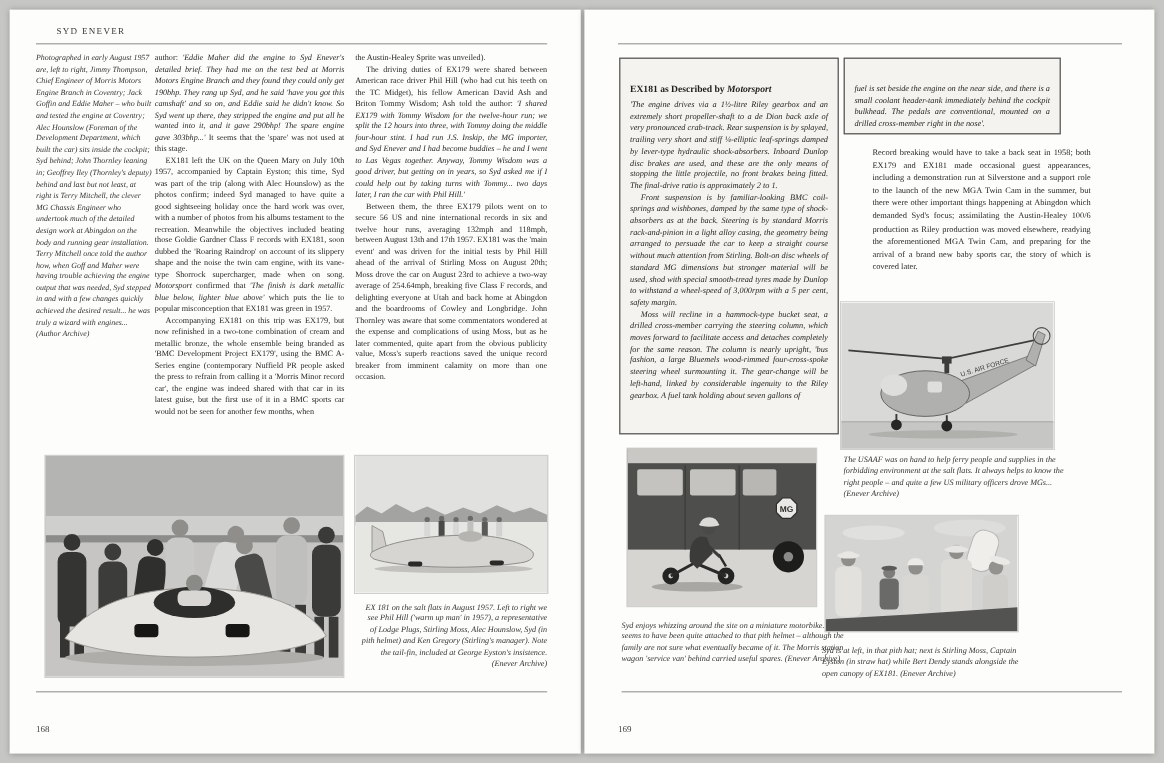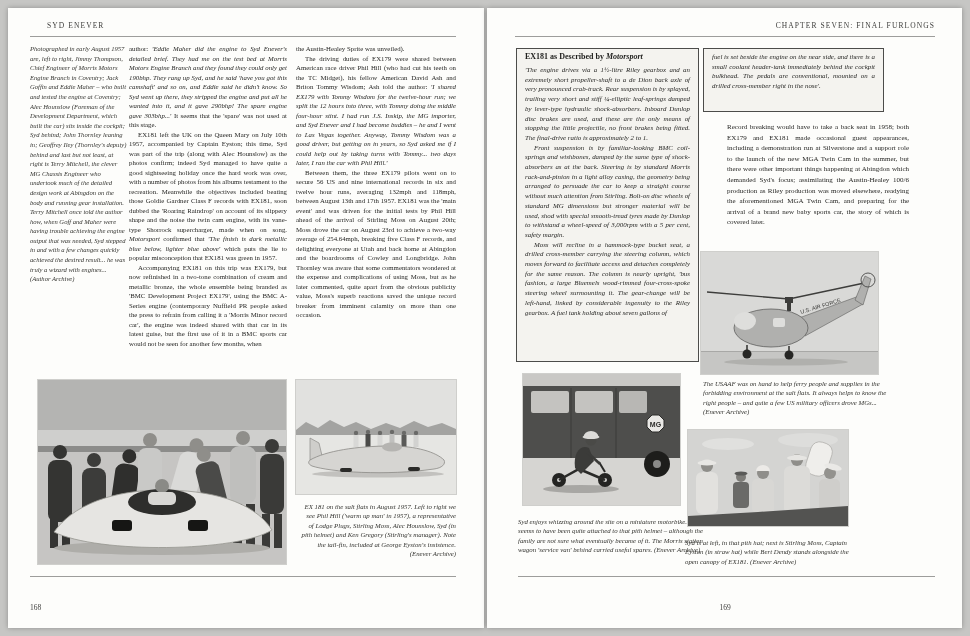--- a/index.html
+++ b/index.html
@@ -24,41 +24,41 @@
   }
   .rh-left{left:39px;}
   .rh-right{left:28px;width:420px;text-align:right;}
   .rule{position:absolute;height:1px;background:#9d9d9b;}
   .hrule-left{left:22px;width:426px;top:28px;}
   .hrule-right{left:28px;width:420px;top:28px;}
   .frule-left{left:22px;width:426px;top:568px;}
   .frule-right{left:31px;width:417px;top:568px;}
   .pagenum{position:absolute;font-size:7.5px;color:#3d3d3b;top:575px;margin-top:20px;}
   .pn-left{left:22px;}
-  .pn-right{left:28px;width:420px;text-align:center;}
+  .pn-right{left:28px;width:420px;text-align:left;}
   .col{position:absolute;overflow:hidden;text-align:justify;}
   .col p{margin:0;}
   .bodytext{font-size:6.8px;line-height:9.5px;}
   .ind{text-indent:9px;}
   .it{font-style:italic;}
   .caption{
     font-style:italic;font-size:6.8px;line-height:9.4px;color:#33332f;
     position:absolute;overflow:hidden;margin:0;
   }
   .cap-right{text-align:right;}
   .col1cap{
     position:absolute;left:22px;top:36px;width:97px;height:338px;
     font-style:italic;font-size:6.6px;line-height:9.6px;overflow:hidden;
     text-align:left;color:#33332f;margin:0;
   }
   .c2{left:121px;top:36px;width:158px;height:344px;}
   .c3{left:288px;top:36px;width:160px;height:318px;}
   .sidebox{
     position:absolute;background:#f4f3ef;border:1px solid #4c4c4a;
-    padding:3px 8px;overflow:hidden;box-sizing:border-box;
+    padding:21px 8px;overflow:hidden;box-sizing:border-box;
   }
   .box1{left:29px;top:40px;width:183px;height:314px;}
   .box2{left:216px;top:40px;width:181px;height:64px;}
   .boxtitle{font-size:8px;font-weight:bold;margin:0 0 4px 0;color:#1e1e1c;}
   .boxtext{font-style:italic;font-size:6.9px;line-height:9.7px;text-align:justify;}
   .boxtext p{margin:0;}
   .rbody{left:216px;top:114px;width:182px;height:124px;font-size:7px;line-height:10.6px;margin-left:24px;}
   .photo{position:absolute;display:block;box-shadow:0 0 0 1px rgba(120,120,118,.35);}
   .ph1{left:30px;top:372px;}
   .ph2{left:288px;top:372px;}
@@ -189,21 +189,20 @@
       </g>
     </svg>
 
     <p class="caption cap-right ph2cap">EX 181 on the salt flats in August 1957. Left to right we see Phil Hill ('warm up man' in 1957), a representative of Lodge Plugs, Stirling Moss, Alec Hounslow, Syd (in pith helmet) and Ken Gregory (Stirling's manager). Note the tail-fin, included at George Eyston's insistence. (Enever Archive)</p>
 
     <div class="rule frule-left"></div>
     <div class="pagenum pn-left">168</div>
   </div>
 
   <div class="page page-right">
-    <div class="running-header rh-right">CHAPTER SEVEN: FINAL FURLONGS</div>
     <div class="rule hrule-right"></div>
 
     <div class="sidebox box1">
       <p class="boxtitle"><span>EX181 as Described by </span><span class="it">Motorsport</span></p>
       <div class="boxtext">
         <p>'The engine drives via a 1½-litre Riley gearbox and an extremely short propeller-shaft to a de Dion back axle of very pronounced crab-track. Rear suspension is by splayed, trailing very short and stiff ¼-elliptic leaf-springs damped by lever-type hydraulic shock-absorbers. Inboard Dunlop disc brakes are used, and these are the only means of stopping the little projectile, no front brakes being fitted. The final-drive ratio is approximately 2 to 1.</p>
         <p class="ind">Front suspension is by familiar-looking BMC coil-springs and wishbones, damped by the same type of shock-absorbers as at the back. Steering is by standard Morris rack-and-pinion in a light alloy casing, the geometry being arranged to persuade the car to keep a straight course without much attention from Stirling. Bolt-on disc wheels of standard MG dimensions but stronger material will be used, shod with special smooth-tread tyres made by Dunlop to withstand a wheel-speed of 3,000rpm with a 5 per cent, safety margin.</p>
         <p class="ind">Moss will recline in a hammock-type bucket seat, a drilled cross-member carrying the steering column, which moves forward to facilitate access and detaches completely for the same reason. The column is nearly upright, 'bus fashion, a large Bluemels wood-rimmed four-cross-spoke steering wheel surmounting it. The gear-change will be left-hand, linked by considerable ingenuity to the Riley gearbox. A fuel tank holding about seven gallons of</p>
       </div>
     </div>

